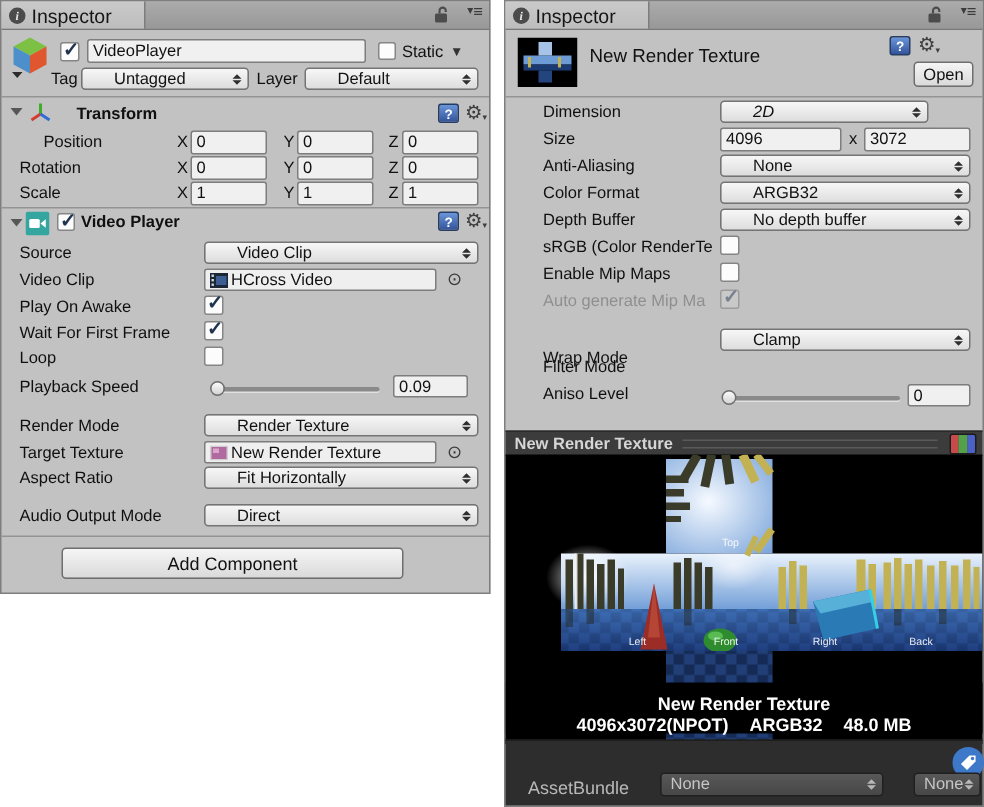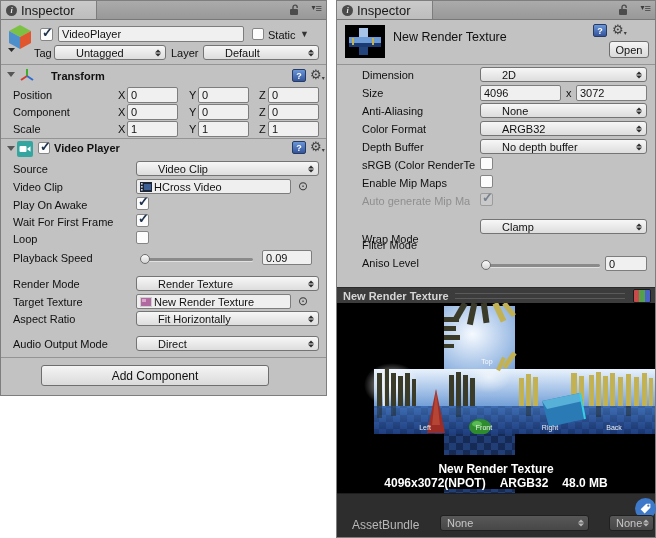--- a/index.html
+++ b/index.html
@@ -129,29 +129,29 @@
       <line x1="8" y1="9" x2="2" y2="13" stroke="#d63b2f" stroke-width="2"></line>
       <line x1="8" y1="9" x2="14" y2="13" stroke="#2f6bd6" stroke-width="2"></line>
     </svg>
   </span>
   <span class="lbl bold" style="left:50px;top:69px;">Transform</span>
   <span class="help-icon" style="left:291px;top:68px;">?</span>
   <span class="gear" style="left:309px;top:67px;">
     <span>⚙</span><span class="gc">▾</span>
   </span>
 
-  <span class="lbl" style="left:12px;top:88px;">Position</span>
+  <span class="lbl" style="left:28px;top:88px;">Position</span>
   <span class="lbl" style="left:117px;top:88px;">X</span>
   <input class="field" readonly="" style="left: 126px; top: 86px; width: 51px;" value="0">
   <span class="lbl" style="left:188px;top:88px;">Y</span>
   <input class="field" readonly="" style="left: 197px; top: 86px; width: 51px;" value="0">
   <span class="lbl" style="left:258px;top:88px;">Z</span>
   <input class="field" readonly="" style="left: 267px; top: 86px; width: 51px;" value="0">
 
-  <span class="lbl" style="left:12px;top:105px;">Component</span>
+  <span class="lbl" style="left:12px;top:105px;">Rotation</span>
   <span class="lbl" style="left:117px;top:105px;">X</span>
   <input class="field" readonly="" style="left: 126px; top: 103px; width: 51px;" value="0">
   <span class="lbl" style="left:188px;top:105px;">Y</span>
   <input class="field" readonly="" style="left: 197px; top: 103px; width: 51px;" value="0">
   <span class="lbl" style="left:258px;top:105px;">Z</span>
   <input class="field" readonly="" style="left: 267px; top: 103px; width: 51px;" value="0">
 
   <span class="lbl" style="left:12px;top:122px;">Scale</span>
   <span class="lbl" style="left:117px;top:122px;">X</span>
   <input class="field" readonly="" style="left: 126px; top: 120px; width: 51px;" value="1">
@@ -289,21 +289,21 @@
   <span class="help-icon" style="left:256px;top:23px;">?</span>
   <span class="gear" style="left:275px;top:22px;">
     <span>⚙</span><span class="gc">▾</span>
   </span>
   <div class="btn" style="left:272px;top:40px;width:40px;height:17px;">
     <span>Open</span>
   </div>
   <div class="divider" style="top:63px;"></div>
 
   <span class="lbl" style="left:25px;top:68px;">Dimension</span>
-  <div class="dropdown" style="left:143px;top:66px;width:167px;">
+  <div class="dropdown" style="left:143px;top:66px;width:139px;font-style:italic;">
     <span>2D</span>
     <span class="dd-ar">
         <i class="up"></i>
         <i class="dn"></i>
       </span>
   </div>
 
   <span class="lbl" style="left:25px;top:86px;">Size</span>
   <input class="field" readonly="" style="left: 143px; top: 84px; width: 81px;" value="4096">
   <span class="lbl" style="left:229px;top:86px;">x</span>

